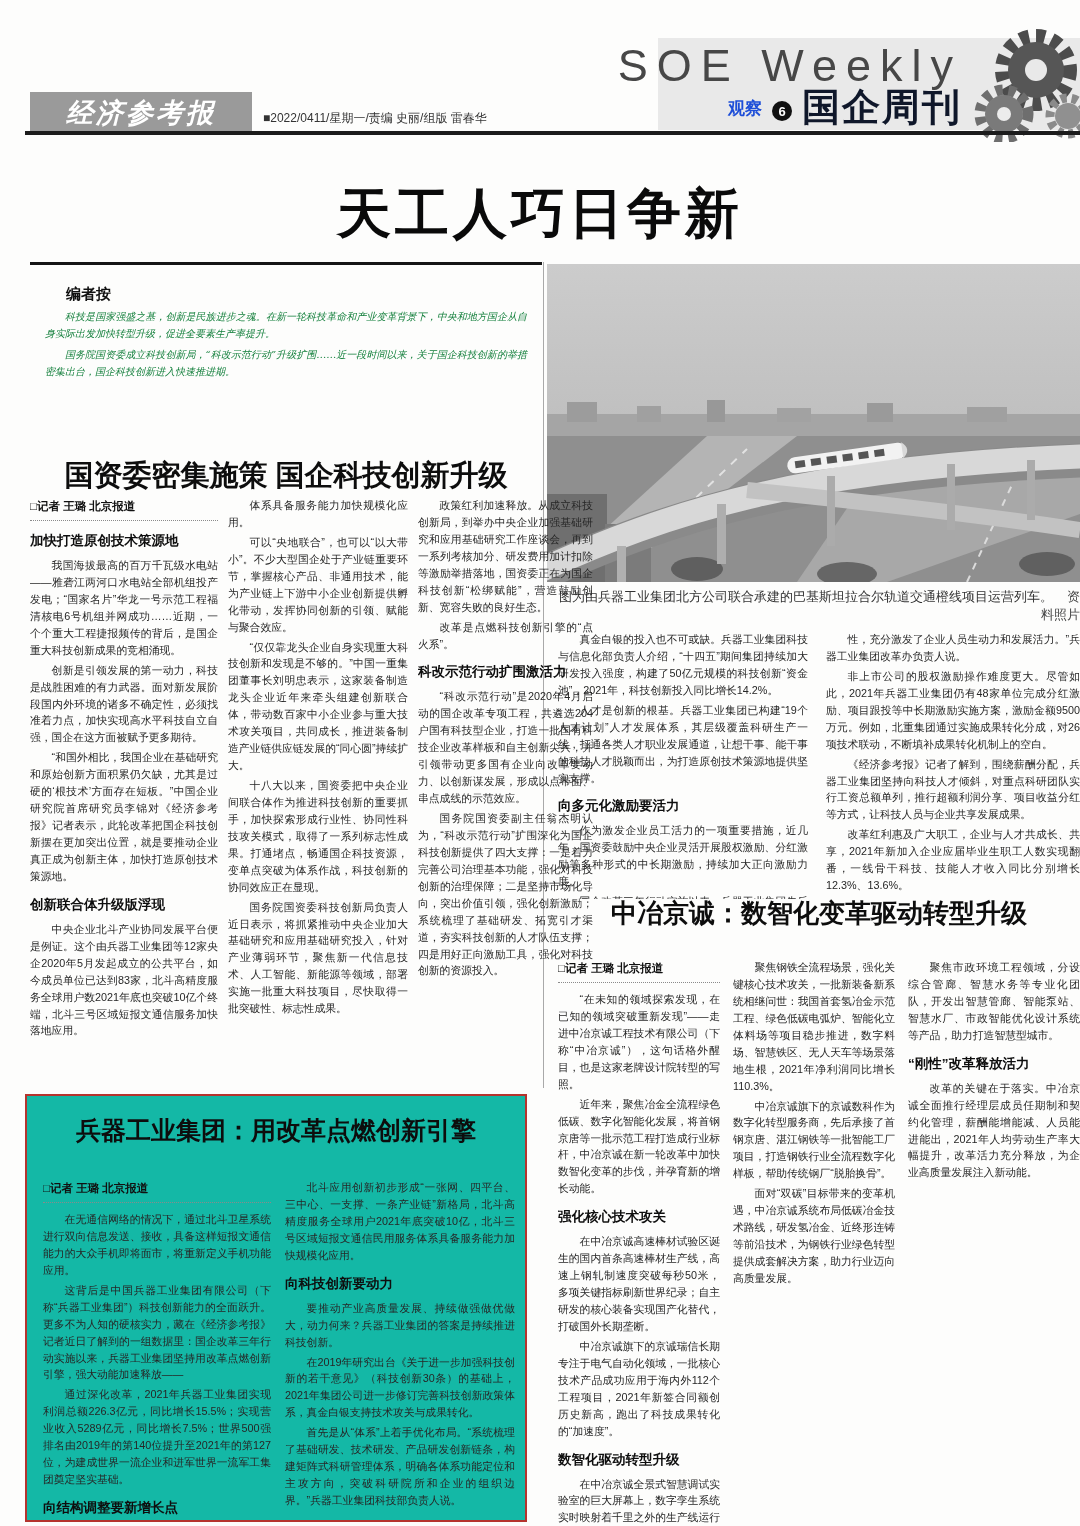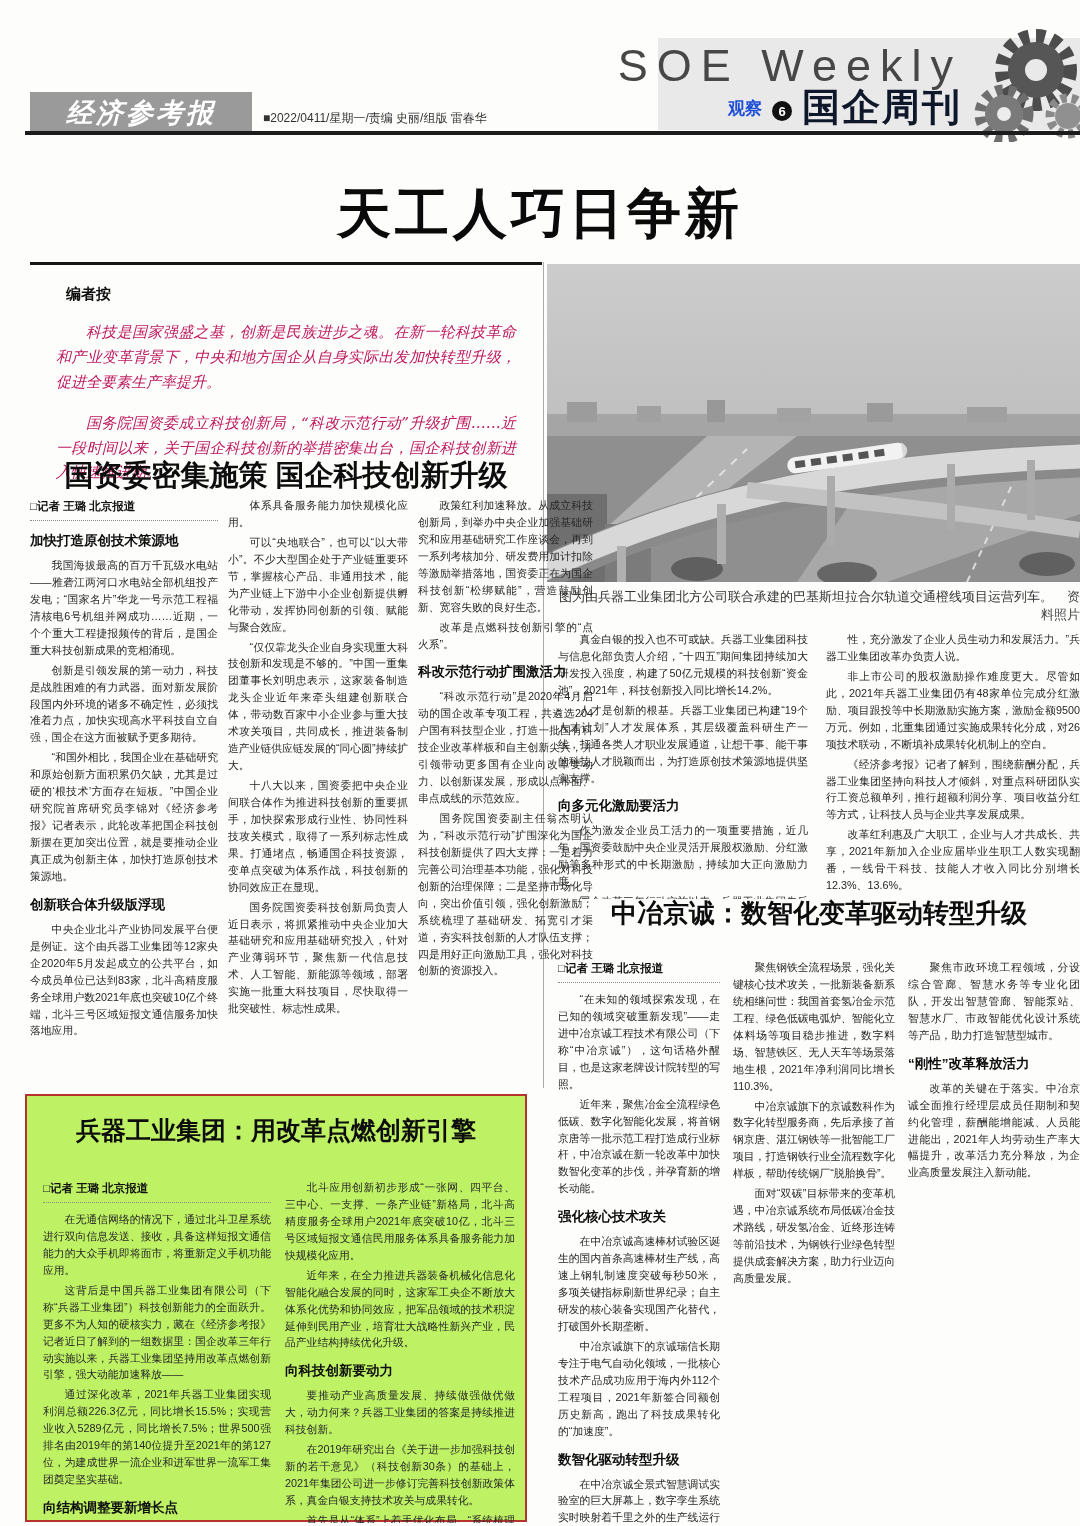--- a/index.html
+++ b/index.html
@@ -19,33 +19,33 @@
   .masthead span{font-family:"DejaVu Serif","Liberation Serif",serif;font-style:italic;
                  font-weight:700;font-size:27px;color:#fff;letter-spacing:3px;}
   .dateline{font-size:12px;color:#333;}
   
   .mainhead{font-size:54px;font-weight:900;letter-spacing:4px;color:#0a0a0a;text-align:center;white-space:nowrap;}
   .arthead{font-weight:900;color:#0d0d0d;text-align:center;white-space:nowrap;}
   
   .edbox{border-top:3px solid #151515;padding:16px 10px 0 10px;}
   .edtitle{font-size:15px;font-weight:800;color:#111;margin:4px 0 2px 26px;}
   .edbox p{font-family:"DejaVu Serif","Liberation Serif",serif;font-style:italic;
-           font-size:15px;line-height:1.66;margin:16px;text-indent:2em;text-align:justify;color:#be185d;}
+           font-size:10px;line-height:1.66;margin:5px;text-indent:2em;text-align:justify;color:#15803d;}
   
   .col{overflow:hidden;margin-top:15px;}
   .col p{font-size:10.8px;line-height:1.57;margin:0 0 3px;text-indent:2em;text-align:justify;color:#262626;}
   .subhead{font-size:13.5px;font-weight:800;color:#0e0e0e;margin:11px 0 7px;}
   .byline{font-size:11.5px;font-weight:700;color:#111;padding:2px 0 6px;
           border-bottom:1px dotted #8a8a8a;margin-bottom:8px;}
   .vrule{background:#a9a9a9;width:1px;}
   
   .caption{font-size:13px;color:#333;text-align:right;}
   .caption .credit{margin-left:14px;color:#444;}
   
-  .redbox{border:2px solid #b5342e;background:#bef264;}
+  .redbox{border:2px solid #b5342e;background:#14b8a6;}
 </style>
 </head>
 <body>
 
 <div class="abs banner" style="left:658px;top:38px;width:422px;height:92px;">
   <div class="abs soe" style="right:118px;top:2px;">SOE Weekly</div>
   <div class="abs obsrow" style="right:118px;top:50px;width:300px;">
     <span class="obs-label">观察</span>
     <span class="pagenum">6</span>
     <span class="sec-cn">国企周刊</span>
@@ -220,20 +220,19 @@
     <div>
         <p>在无通信网络的情况下，通过北斗卫星系统进行双向信息发送、接收，具备这样短报文通信能力的大众手机即将面市，将重新定义手机功能应用。</p>
         <p>这背后是中国兵器工业集团有限公司（下称“兵器工业集团”）科技创新能力的全面跃升。更多不为人知的硬核实力，藏在《经济参考报》记者近日了解到的一组数据里：国企改革三年行动实施以来，兵器工业集团坚持用改革点燃创新引擎，强大动能加速释放——</p>
         <p>通过深化改革，2021年兵器工业集团实现利润总额226.3亿元，同比增长15.5%；实现营业收入5289亿元，同比增长7.5%；世界500强排名由2019年的第140位提升至2021年的第127位，为建成世界一流企业和进军世界一流军工集团奠定坚实基础。</p>
         <div class="subhead">向结构调整要新增长点</div>
       </div>
   </div>
   <div class="abs col" style="left:258px;top:68px;width:230px;height:344px;">
     <div>
         <p>北斗应用创新初步形成“一张网、四平台、三中心、一支撑、一条产业链”新格局，北斗高精度服务全球用户2021年底突破10亿，北斗三号区域短报文通信民用服务体系具备服务能力加快规模化应用。</p>
-        <p>近年来，在全力推进兵器装备机械化信息化智能化融合发展的同时，这家军工央企不断放大体系化优势和协同效应，把军品领域的技术积淀延伸到民用产业，培育壮大战略性新兴产业，民品产业结构持续优化升级。</p>
         <div class="subhead">向科技创新要动力</div>
         <p>要推动产业高质量发展、持续做强做优做大，动力何来？兵器工业集团的答案是持续推进科技创新。</p>
         <p>在2019年研究出台《关于进一步加强科技创新的若干意见》（科技创新30条）的基础上，2021年集团公司进一步修订完善科技创新政策体系，真金白银支持技术攻关与成果转化。</p>
         <p>首先是从“体系”上着手优化布局。“系统梳理了基础研发、技术研发、产品研发创新链条，构建矩阵式科研管理体系，明确各体系功能定位和主攻方向，突破科研院所和企业的组织边界。”兵器工业集团科技部负责人说。</p>
       </div>
   </div>
 </div>
 
 </body></html>

